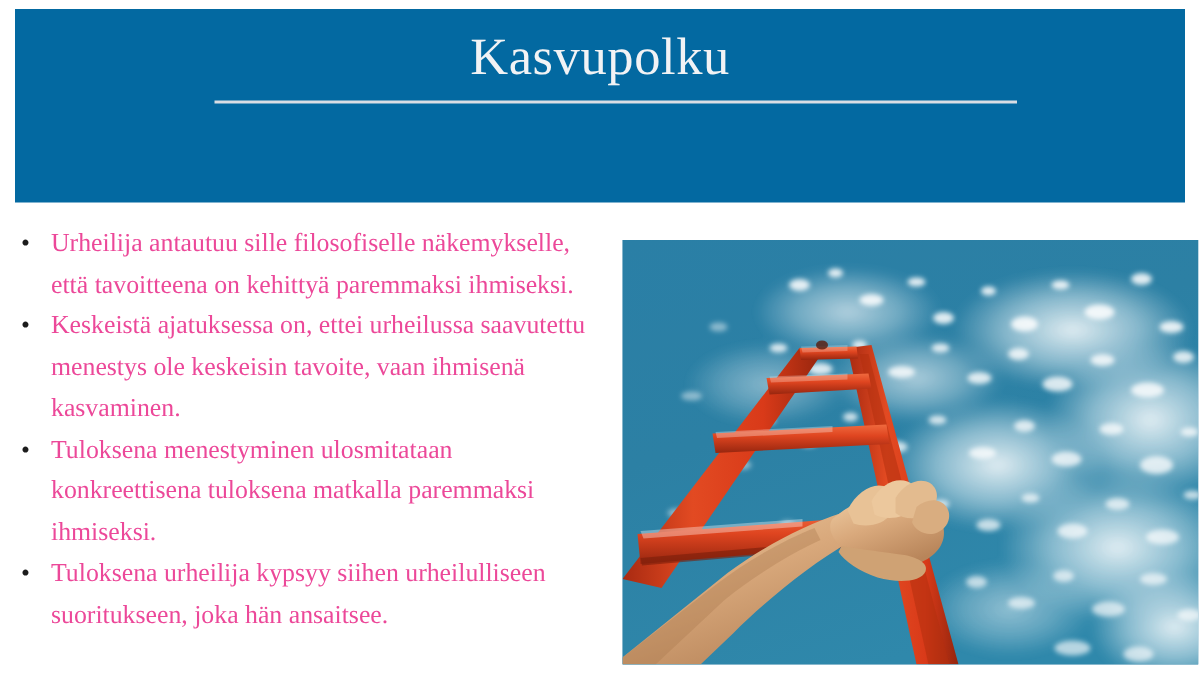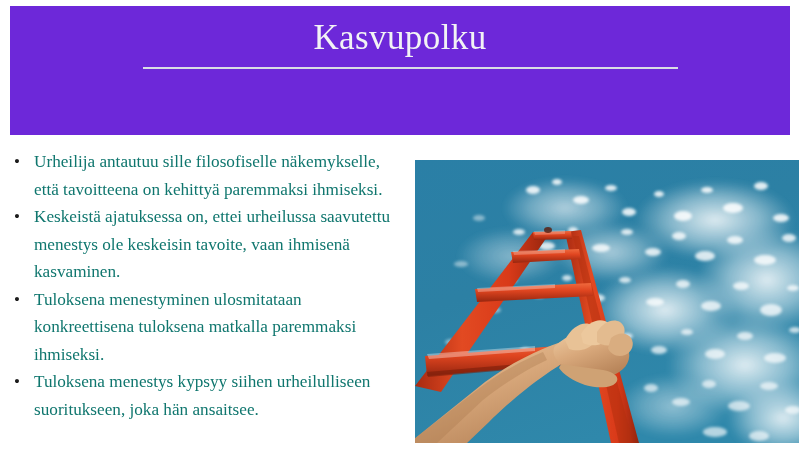--- a/index.html
+++ b/index.html
@@ -20,21 +20,21 @@
     background: #ffffff;
   }
 
   
   .title-banner {
     position: absolute;
     left: 10px;
     top: 6px;
     width: 780px;
     height: 129px;
-    background: #6d28d9;
+    background: #0369a1;
   }
   .title-text {
     position: absolute;
     left: 0;
     top: 11px;
     width: 780px;
     text-align: center;
     color: #f2f3f5;
     font-family: "Liberation Serif", serif;
     font-size: 35px;
@@ -71,21 +71,21 @@
     color: #1c1c1c;
     font-family: "Liberation Serif", serif;
     font-size: 17px;
     line-height: 27.5px;
     text-align: left;
     padding-left: 4px;
     box-sizing: border-box;
   }
   .bullet-text {
     flex: 1 1 auto;
-    color: #0f766e;
+    color: #ec4899;
     font-family: "Liberation Serif", serif;
     font-size: 17.2px;
     line-height: 27.5px;
     text-align: left;
     padding-right: 6px;
   }
 
   
   .photo {
     position: absolute;
@@ -124,21 +124,21 @@
       <span class="bullet-text">Keskeistä ajatuksessa on, ettei urheilussa saavutettu menestys ole keskeisin tavoite, vaan ihmisenä kasvaminen.</span>
     </div>
 
     <div class="bullet-item">
       <span class="bullet-marker">•</span>
       <span class="bullet-text">Tuloksena menestyminen ulosmitataan konkreettisena tuloksena matkalla paremmaksi ihmiseksi.</span>
     </div>
 
     <div class="bullet-item">
       <span class="bullet-marker">•</span>
-      <span class="bullet-text">Tuloksena menestys kypsyy siihen urheilulliseen suoritukseen, joka hän ansaitsee.</span>
+      <span class="bullet-text">Tuloksena urheilija kypsyy siihen urheilulliseen suoritukseen, joka hän ansaitsee.</span>
     </div>
 
   </div>
 
   <div class="photo">
     <svg viewBox="0 0 384 283" preserveAspectRatio="none">
       <defs>
         <linearGradient id="skyGrad" x1="0" y1="0" x2="0.45" y2="1">
           <stop offset="0%" stop-color="#2a7fa6"></stop>
           <stop offset="45%" stop-color="#2c80a4"></stop>

